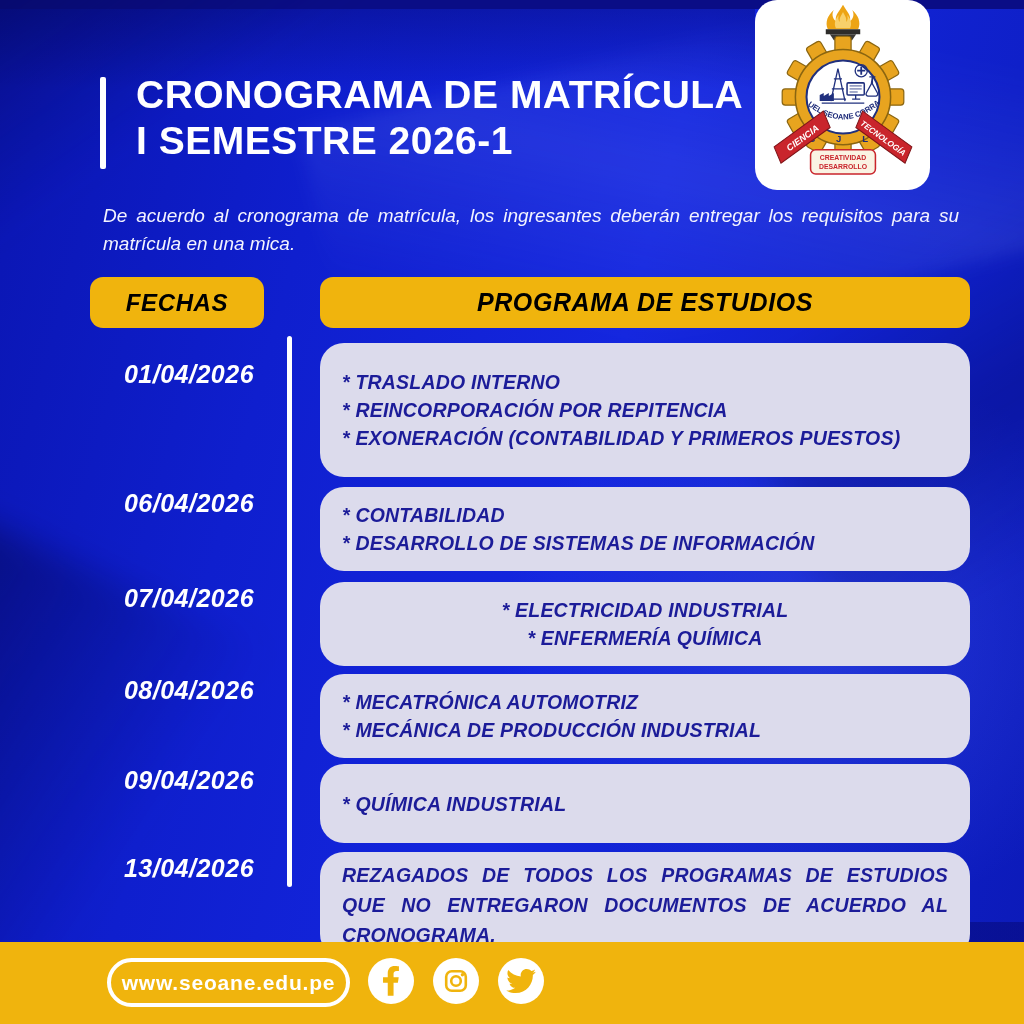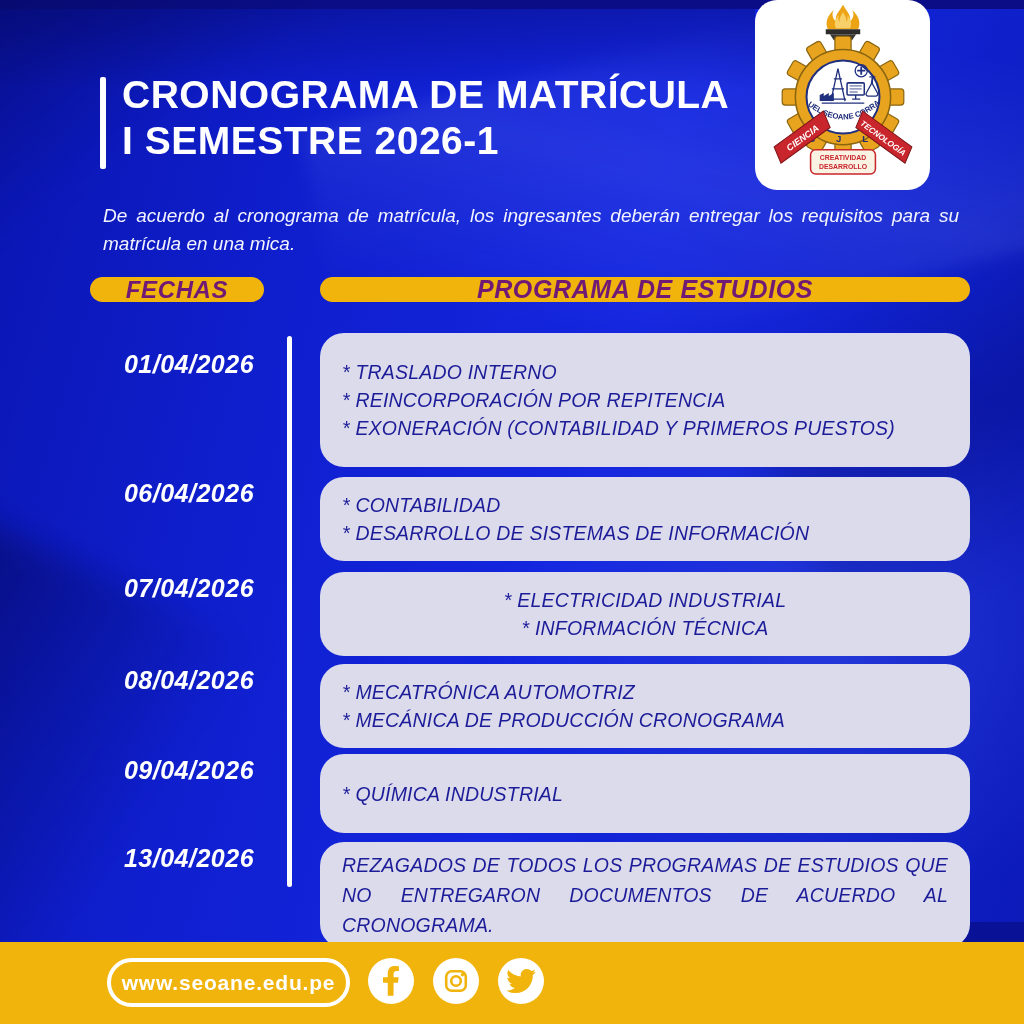--- a/index.html
+++ b/index.html
@@ -16,45 +16,45 @@
   .bg-sheen{left:320px;top:40px;width:780px;height:280px;transform:rotate(-13deg);
     background:linear-gradient(25deg,rgba(150,170,255,0) 20%,rgba(150,170,255,.13) 50%,rgba(150,170,255,0) 80%);filter:blur(8px);}
   .bg-bl{left:-150px;top:590px;width:480px;height:450px;transform:rotate(24deg);
     background:linear-gradient(100deg,rgba(2,4,70,.5),rgba(2,4,70,0) 60%);filter:blur(16px);}
   .bg-r{left:760px;top:240px;width:480px;height:320px;transform:rotate(-30deg);
     background:linear-gradient(180deg,rgba(3,6,90,0) 0%,rgba(3,6,90,.30) 50%,rgba(3,6,90,0) 100%);filter:blur(18px);}
   .bg-bf{left:380px;top:922px;width:644px;height:20px;
     background:linear-gradient(90deg,rgba(6,9,120,0),rgba(6,9,120,.55) 40%);}
 
   .title-rule{position:absolute;left:100px;top:77px;width:6px;height:92px;background:#fff;border-radius:2px;}
-  .title{position:absolute;left:122px;top:72px;color:#fff;font-weight:700;font-size:39px;line-height:46px;letter-spacing:.5px;z-index:2;}
+  .title{position:absolute;left:136px;top:72px;color:#fff;font-weight:700;font-size:39px;line-height:46px;letter-spacing:.5px;z-index:2;}
 
   .logo-card{position:absolute;left:755px;top:0;width:175px;height:190px;background:#fff;
     border-radius:22px;z-index:3;display:flex;align-items:flex-start;justify-content:center;}
   .logo-card svg{margin-top:2px;}
 
   .intro{position:absolute;left:103px;top:202px;width:856px;color:#F3F3FF;
     font-style:italic;font-size:19px;line-height:28px;text-align:justify;z-index:2;}
 
-  .pill{position:absolute;top:277px;height:25px;background:#F0B40D;border-radius:13px;
-    display:flex;align-items:center;justify-content:center;color:#701a75;
+  .pill{position:absolute;top:277px;height:51px;background:#F0B40D;border-radius:13px;
+    display:flex;align-items:center;justify-content:center;color:#000000;
     font-style:italic;font-weight:700;letter-spacing:.6px;z-index:2;}
   .pill-fechas{left:90px;width:174px;font-size:24px;}
   .pill-prog{left:320px;width:650px;font-size:25px;}
 
   .separator{position:absolute;left:287px;top:336px;width:5px;height:551px;background:#fff;border-radius:3px;z-index:2;}
 
-  .rows{position:absolute;left:90px;top:333px;width:880px;z-index:2;}
+  .rows{position:absolute;left:90px;top:343px;width:880px;z-index:2;}
   .row{display:flex;align-items:flex-start;}
   .date{flex:none;width:198px;text-align:center;color:#fff;font-style:italic;font-weight:700;
     font-size:25px;letter-spacing:.5px;padding-top:2px;}
   .row-1 .date{padding-top:17px;}
   .box{margin-left:32px;flex:1;background:#DCDBEC;border-radius:24px;box-sizing:border-box;
     padding:8px 22px;display:flex;flex-direction:column;justify-content:center;}
-  .item{color:#1C1C99;font-style:italic;font-weight:400;font-size:19.5px;line-height:28px;letter-spacing:.2px;}
+  .item{color:#1C1C99;font-style:italic;font-weight:700;font-size:19.5px;line-height:28px;letter-spacing:.2px;}
   .item.justify{text-align:justify;line-height:30px;}
   .row-1{margin-bottom:10px;} .row-1 .box{min-height:134px;}
   .row-2{margin-bottom:11px;} .row-2 .box{min-height:84px;}
   .row-3{margin-bottom:8px;}  .row-3 .box{min-height:84px;align-items:center;}
   .row-4{margin-bottom:6px;}  .row-4 .box{min-height:84px;}
   .row-5{margin-bottom:9px;}  .row-5 .box{min-height:79px;}
   .row-6{margin-bottom:0;}    .row-6 .box{min-height:86px;}
 
   .footer{position:absolute;left:0;bottom:0;width:1024px;height:82px;background:#F0B40D;z-index:2;}
   .web-pill{position:absolute;left:107px;top:16px;width:243px;height:49px;border:4px solid #fff;
@@ -169,29 +169,29 @@
       <div class="box">
         <div class="item">* CONTABILIDAD</div>
         <div class="item">* DESARROLLO DE SISTEMAS DE INFORMACIÓN</div>
       </div>
     </div>
 
     <div class="row row-3">
       <div class="date">07/04/2026</div>
       <div class="box">
         <div class="item">* ELECTRICIDAD INDUSTRIAL</div>
-        <div class="item">* INFORMACIÓN TÉCNICA</div>
+        <div class="item">* ENFERMERÍA QUÍMICA</div>
       </div>
     </div>
 
     <div class="row row-4">
       <div class="date">08/04/2026</div>
       <div class="box">
         <div class="item">* MECATRÓNICA AUTOMOTRIZ</div>
-        <div class="item">* MECÁNICA DE PRODUCCIÓN CRONOGRAMA</div>
+        <div class="item">* MECÁNICA DE PRODUCCIÓN INDUSTRIAL</div>
       </div>
     </div>
 
     <div class="row row-5">
       <div class="date">09/04/2026</div>
       <div class="box">
         <div class="item">* QUÍMICA INDUSTRIAL</div>
       </div>
     </div>
 

